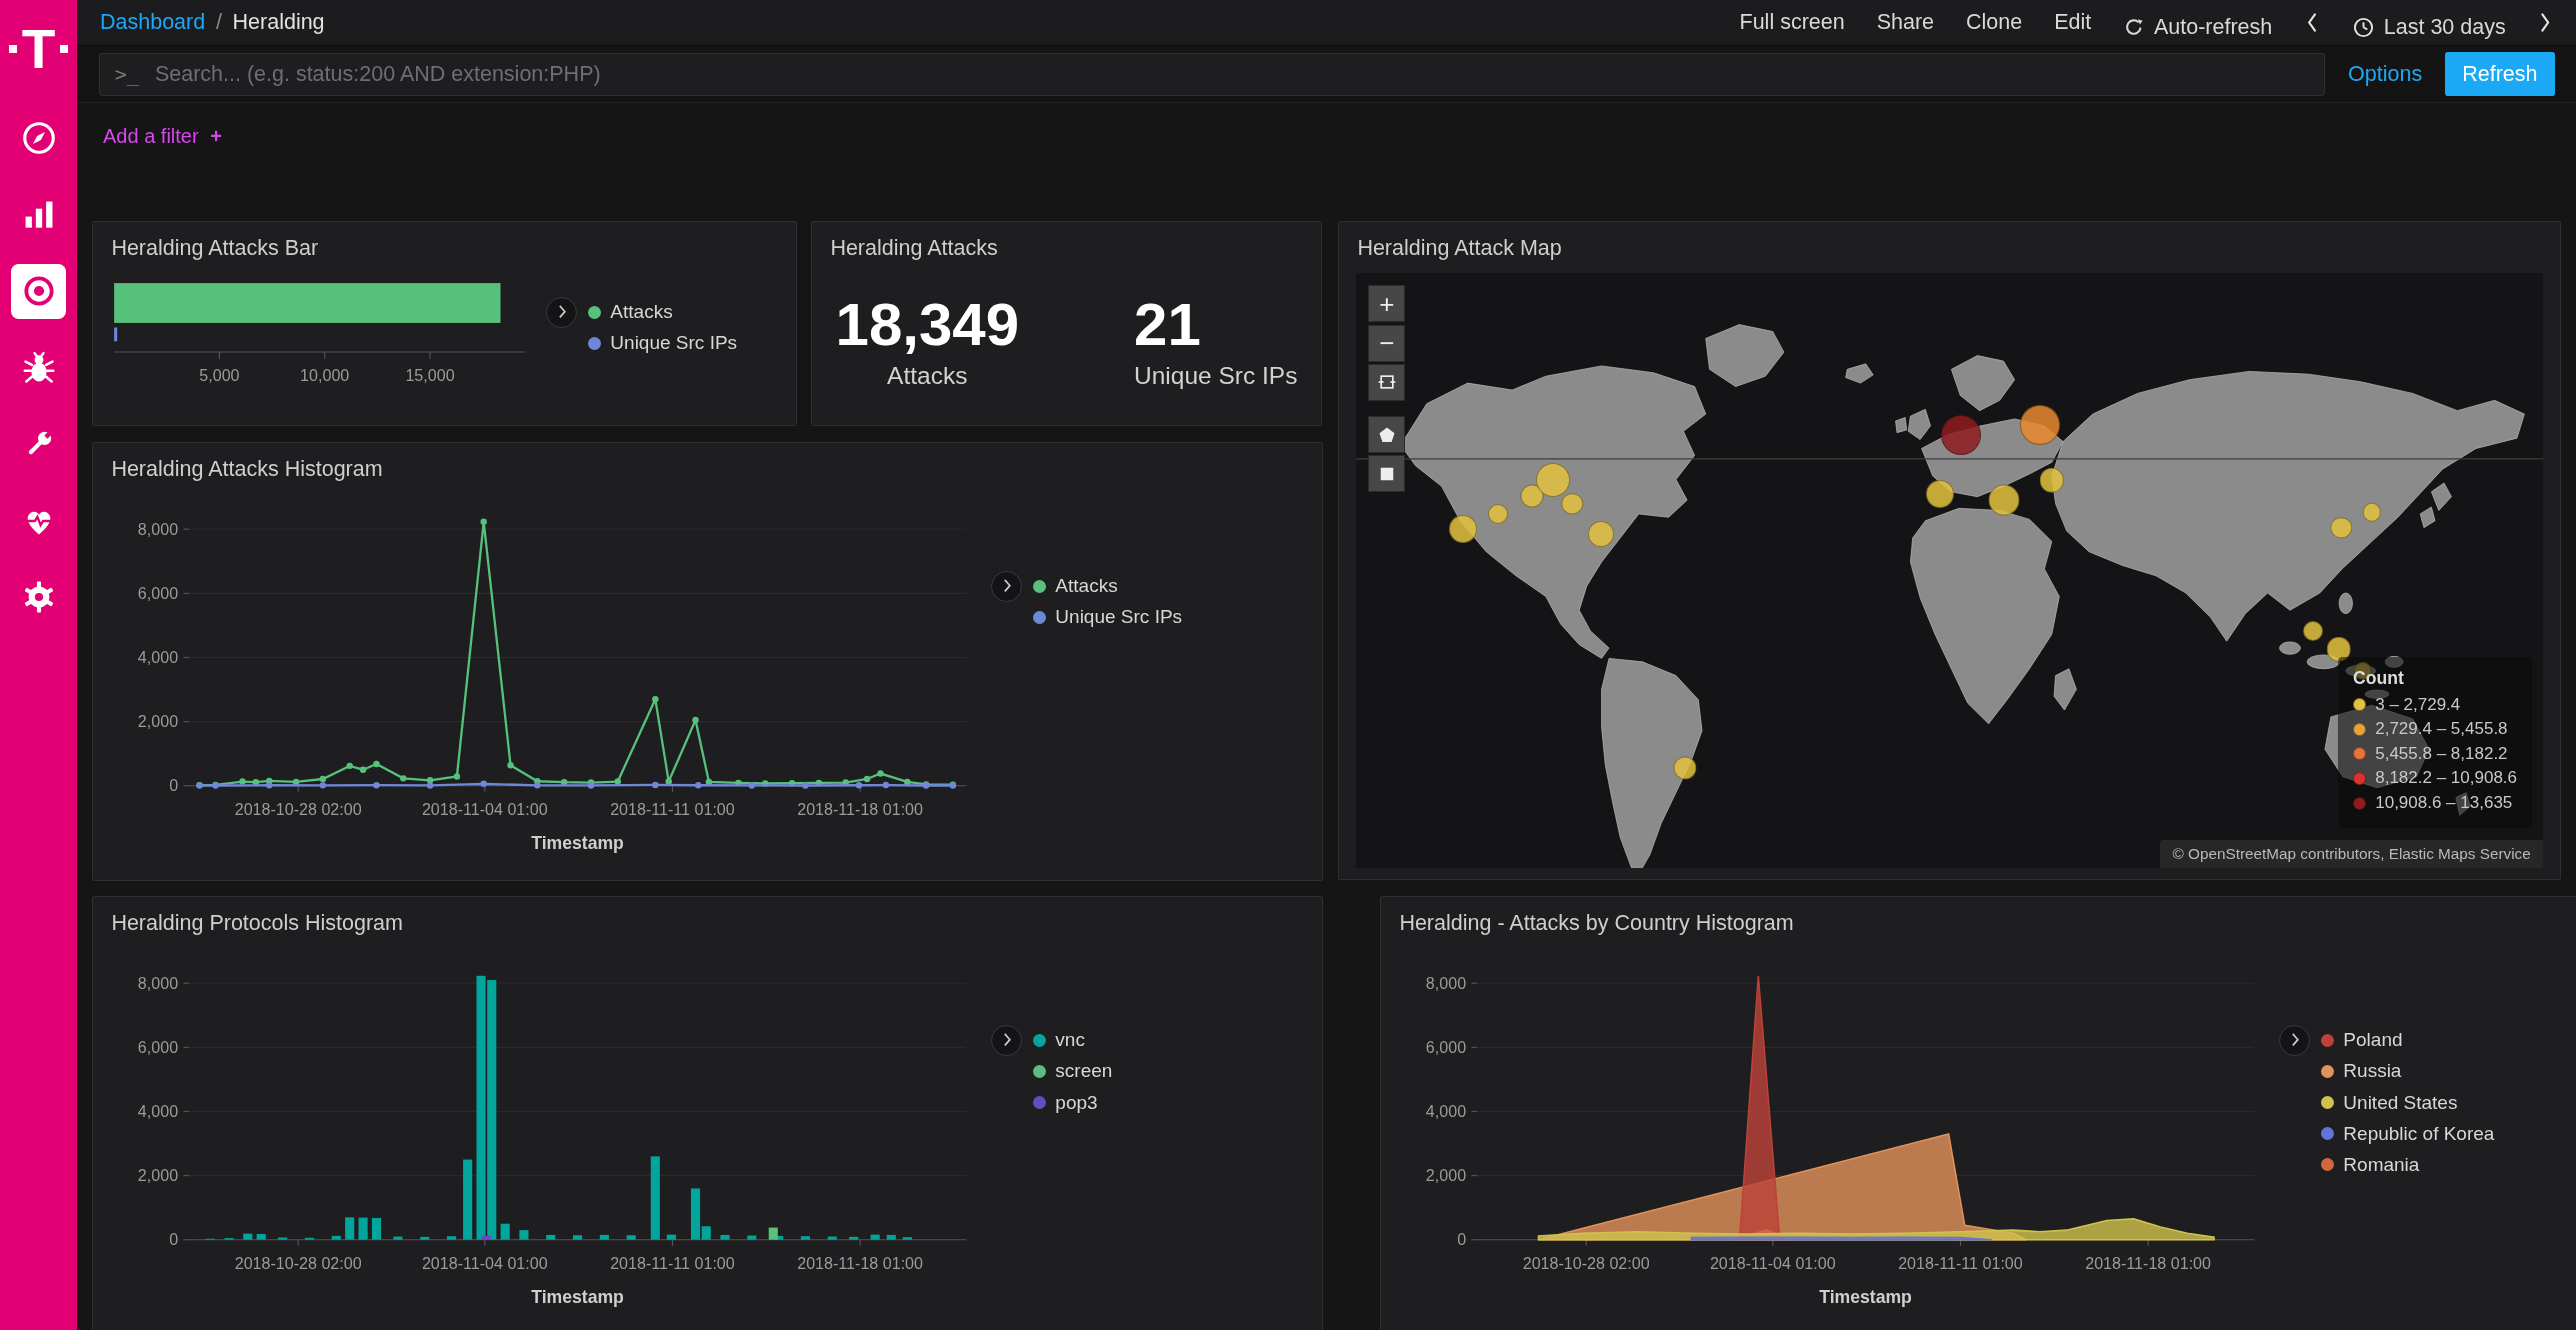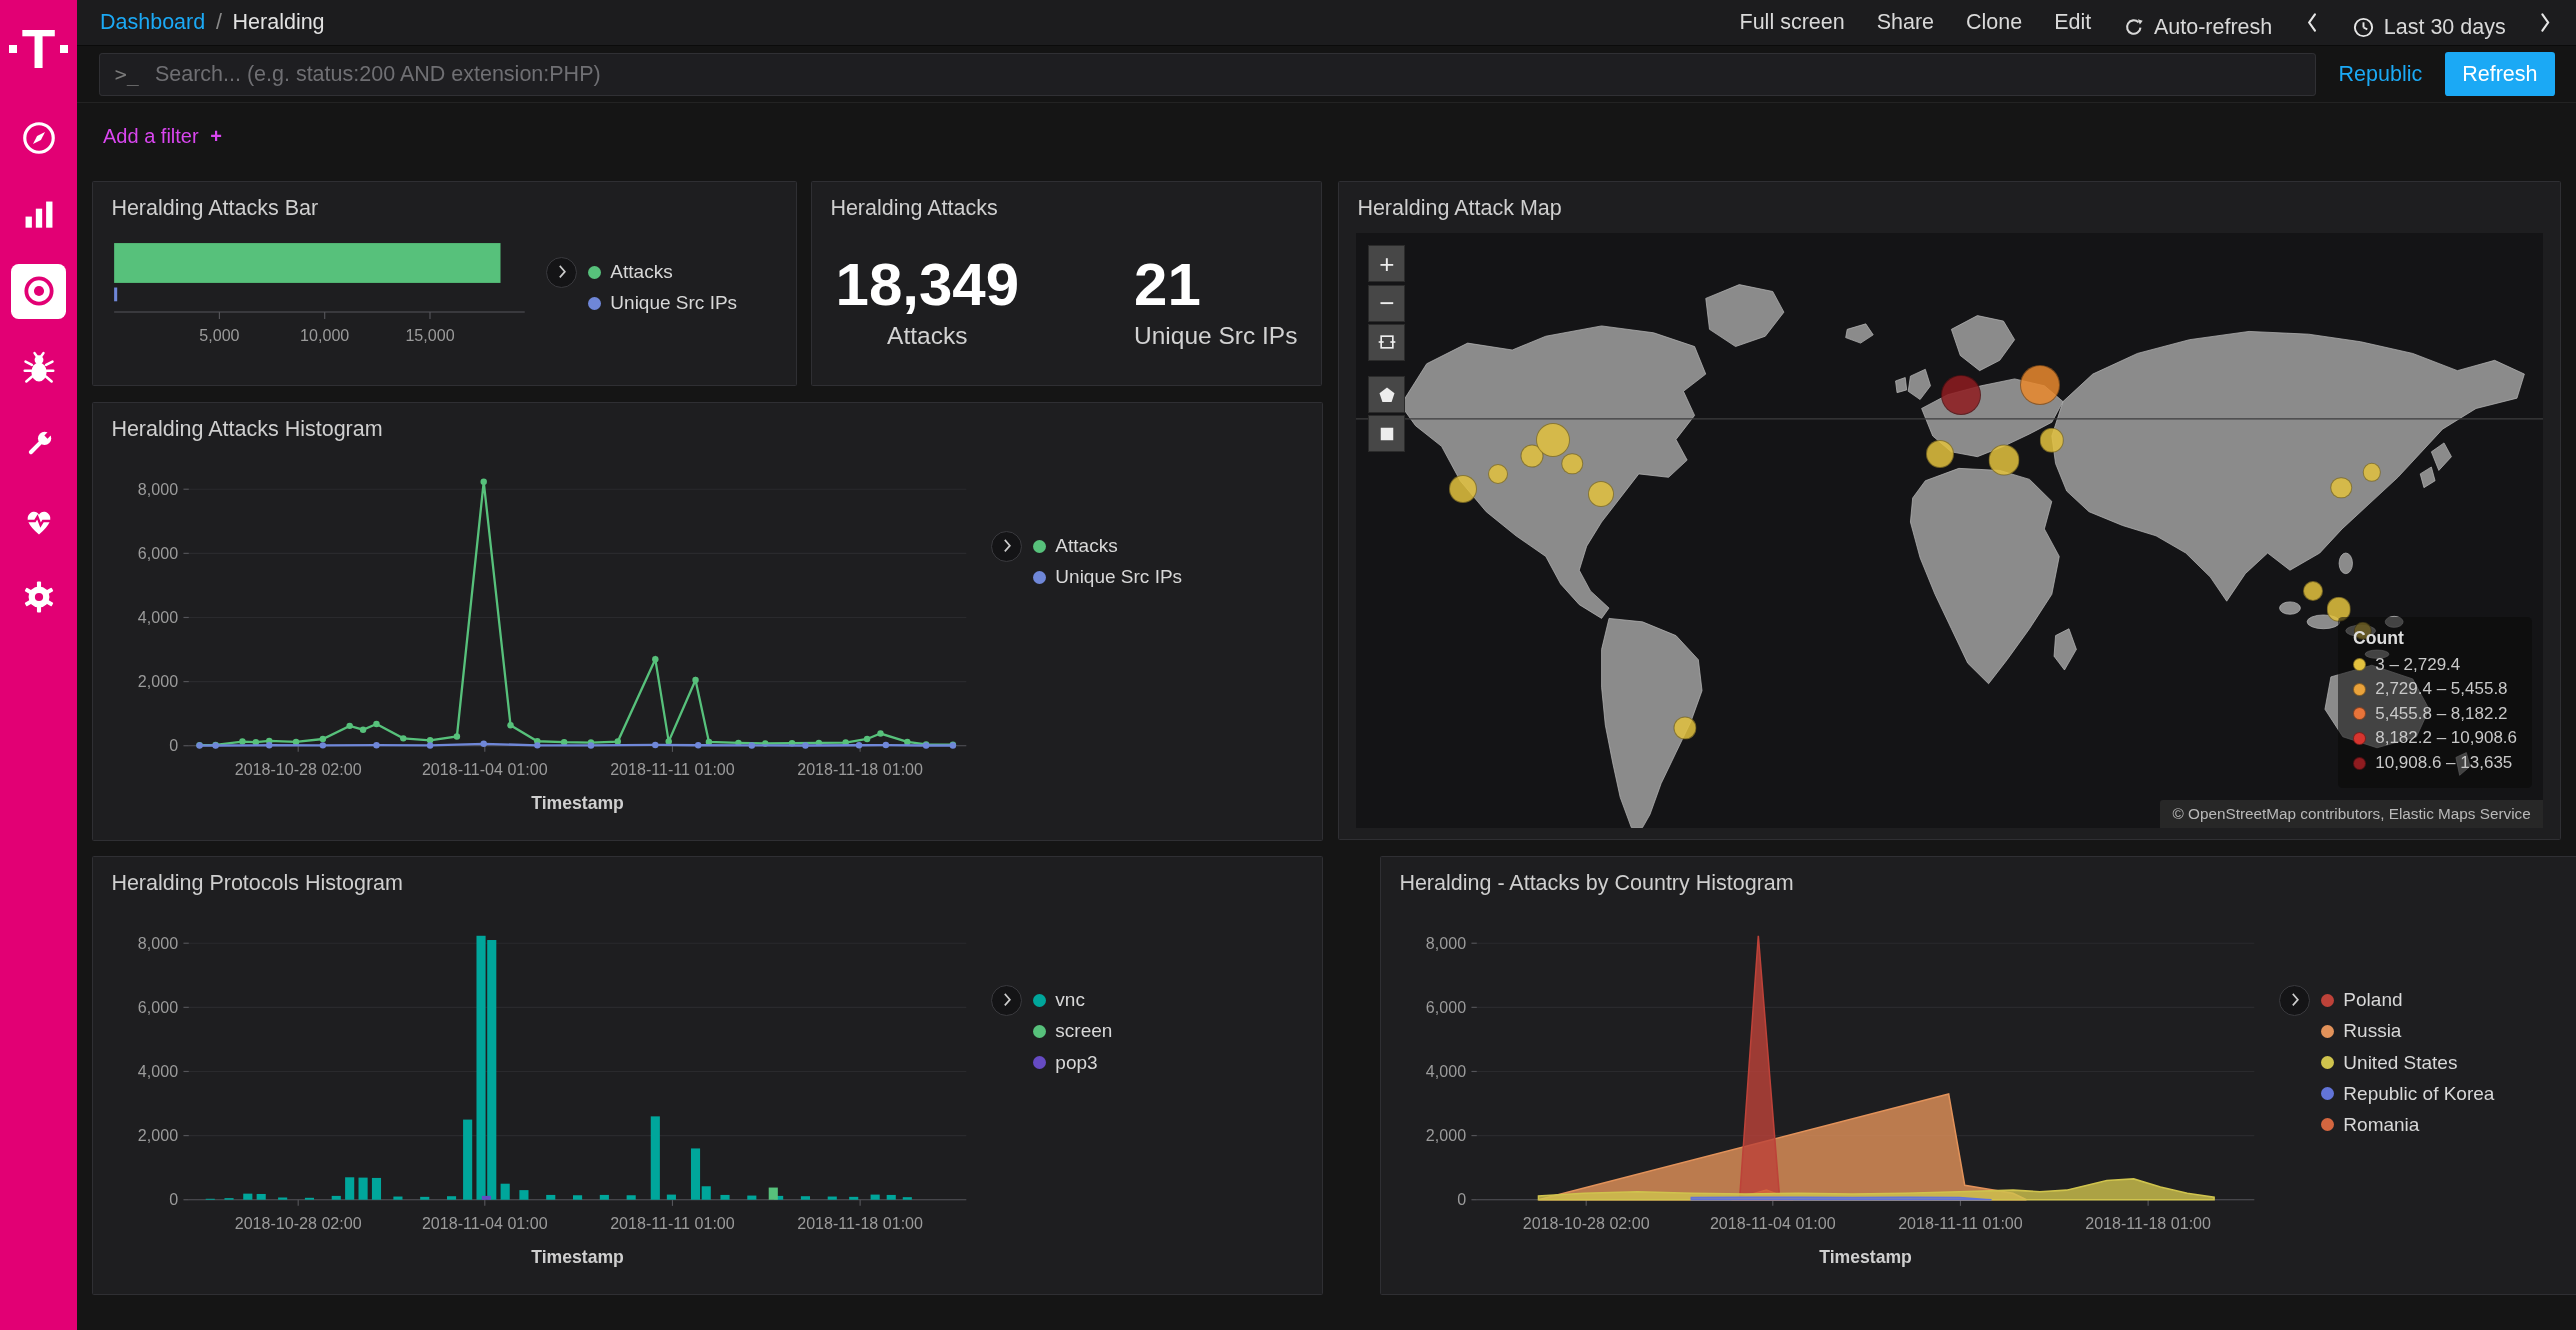--- a/index.html
+++ b/index.html
@@ -39,21 +39,21 @@
   .options-link{color:#1ba9f5;font-size:21.5px;cursor:pointer;}
   .refresh-btn{height:44px;padding:0 17px;background:#1ba9f5;color:#fff;border:none;border-radius:3.1px;
     font-size:21.5px;font-family:"Liberation Sans",sans-serif;cursor:pointer;}
 
   .filterbar{position:absolute;left:77px;right:0;top:103px;height:66px;display:flex;align-items:center;
     padding:0 26px;}
   .add-filter{color:#d946ef;font-size:20px;cursor:pointer;}
   .add-filter .plus{font-weight:bold;margin-left:6.1px;}
 
   
-  .panel{position:absolute;background:#1e1e20;border:0.8px solid #2f2f33;border-radius:1.5px;}
+  .panel{position:absolute;background:#1e1e20;border:0.8px solid #2f2f33;border-radius:1.5px;margin-top:40px;}
   .panel-title{font-size:21.5px;color:#cfcfcf;padding:14px 18.4px 4.6px;white-space:nowrap;overflow:hidden;}
   #panel-attacks-bar{left:92px;top:181px;width:705px;height:205px;}
   #panel-attacks-metric{left:811px;top:181px;width:511px;height:205px;}
   #panel-attack-map{left:1338px;top:181px;width:1223px;height:659px;}
   #panel-attacks-histogram{left:92px;top:402px;width:1231px;height:439px;}
   #panel-protocols-histogram{left:92px;top:856px;width:1231px;height:439px;}
   #panel-country-histogram{left:1380px;top:856px;width:1223px;height:439px;}
 
   .chart-row{display:flex;align-items:flex-start;padding:0 15.3px;}
   .legend-col{display:flex;gap:10.7px;margin-left:9.2px;}
@@ -199,21 +199,21 @@
       </svg>
     </span>
   </div>
 </div>
 
 <div class="searchbar">
   <div class="search-box">
     <span class="search-prompt">&gt;_</span>
     <input class="search-input" type="text" placeholder="Search... (e.g. status:200 AND extension:PHP)" style="">
   </div>
-  <span class="options-link">Republic</span>
+  <span class="options-link">Options</span>
   <button class="refresh-btn">Refresh</button>
 </div>
 
 <div class="filterbar">
   <span class="add-filter">
     <span>Add a filter</span>
     <span class="plus">+</span>
   </span>
 </div>
 

